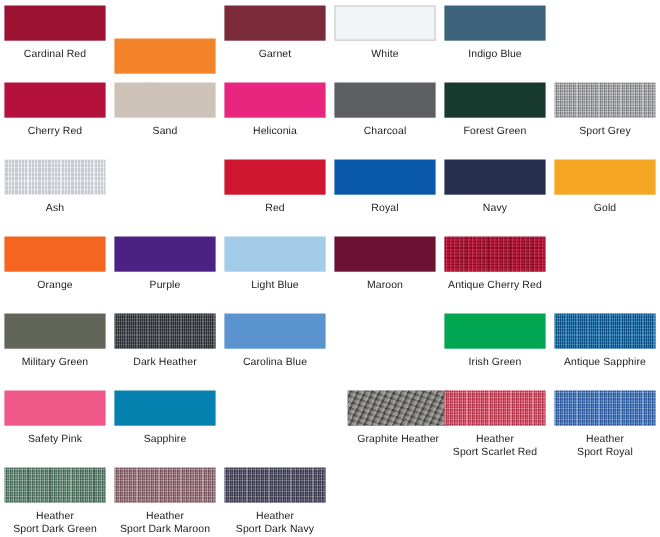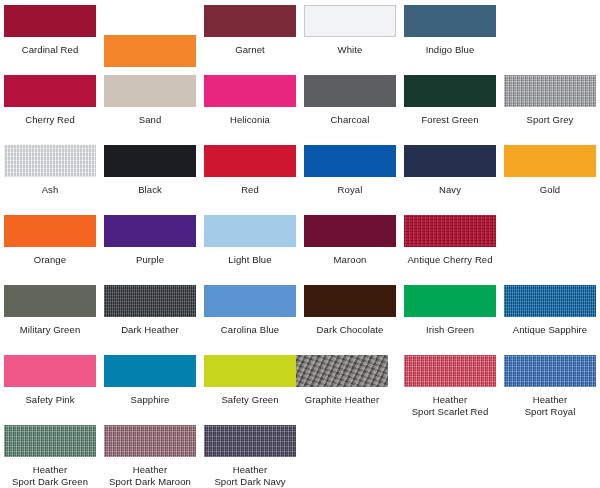--- a/index.html
+++ b/index.html
@@ -157,24 +157,20 @@
         <div class="tex tex-speckle"></div>
       </div>
       <div class="swatch-label">Sport Grey</div>
     </div>
     <div class="swatch-cell" style="left: 0px; top: 145px;">
       <div class="swatch-chip" title="Ash" style="background: rgb(226, 228, 234);">
         <div class="tex tex-soft"></div>
       </div>
       <div class="swatch-label">Ash</div>
     </div>
-    <div class="swatch-cell" style="left: 100px; top: 145px;">
-      <div class="swatch-chip" title="Black" style="background: rgb(27, 29, 34);"></div>
-      <div class="swatch-label">Black</div>
-    </div>
     <div class="swatch-cell" style="left: 200px; top: 145px;">
       <div class="swatch-chip" title="Red" style="background: rgb(207, 22, 48);"></div>
       <div class="swatch-label">Red</div>
     </div>
     <div class="swatch-cell" style="left: 300px; top: 145px;">
       <div class="swatch-chip" title="Royal" style="background: rgb(10, 88, 171);"></div>
       <div class="swatch-label">Royal</div>
     </div>
     <div class="swatch-cell" style="left: 400px; top: 145px;">
       <div class="swatch-chip" title="Navy" style="background: rgb(37, 48, 79);"></div>
@@ -213,47 +209,39 @@
     <div class="swatch-cell" style="left: 100px; top: 285px;">
       <div class="swatch-chip" title="Dark Heather" style="background: rgb(58, 64, 71);">
         <div class="tex tex-fine"></div>
       </div>
       <div class="swatch-label">Dark Heather</div>
     </div>
     <div class="swatch-cell" style="left: 200px; top: 285px;">
       <div class="swatch-chip" title="Carolina Blue" style="background: rgb(91, 147, 209);"></div>
       <div class="swatch-label">Carolina Blue</div>
     </div>
-    <div class="swatch-cell" style="left: 300px; top: 285px;">
-      <div class="swatch-chip" title="Dark Chocolate" style="background: rgb(59, 28, 12);"></div>
-      <div class="swatch-label">Dark Chocolate</div>
-    </div>
     <div class="swatch-cell" style="left: 400px; top: 285px;">
       <div class="swatch-chip" title="Irish Green" style="background: rgb(0, 166, 81);"></div>
       <div class="swatch-label">Irish Green</div>
     </div>
     <div class="swatch-cell" style="left: 500px; top: 285px;">
       <div class="swatch-chip" title="Antique Sapphire" style="background: rgb(12, 111, 184);">
         <div class="tex tex-fine"></div>
       </div>
       <div class="swatch-label">Antique Sapphire</div>
     </div>
     <div class="swatch-cell" style="left: 0px; top: 355px;">
       <div class="swatch-chip" title="Safety Pink" style="background: rgb(240, 88, 138);"></div>
       <div class="swatch-label">Safety Pink</div>
     </div>
     <div class="swatch-cell" style="left: 100px; top: 355px;">
       <div class="swatch-chip" title="Sapphire" style="background: rgb(4, 129, 174);"></div>
       <div class="swatch-label">Sapphire</div>
     </div>
-    <div class="swatch-cell" style="left: 200px; top: 355px;">
-      <div class="swatch-chip" title="Safety Green" style="background: rgb(200, 215, 30);"></div>
-      <div class="swatch-label">Safety Green</div>
-    </div>
-    <div class="swatch-cell" style="left: 292px; top: 355px;">
+    <div class="swatch-cell" style="left: 312px; top: 355px;">
       <div class="swatch-chip" title="Graphite Heather" style="background: rgb(107, 106, 102);">
         <div class="tex tex-mottle"></div>
       </div>
       <div class="swatch-label">Graphite Heather</div>
     </div>
     <div class="swatch-cell" style="left: 400px; top: 355px;">
       <div class="swatch-chip" title="Heather
 Sport Scarlet Red" style="background: rgb(226, 69, 95);">
         <div class="tex tex-speckle"></div>
       </div>

